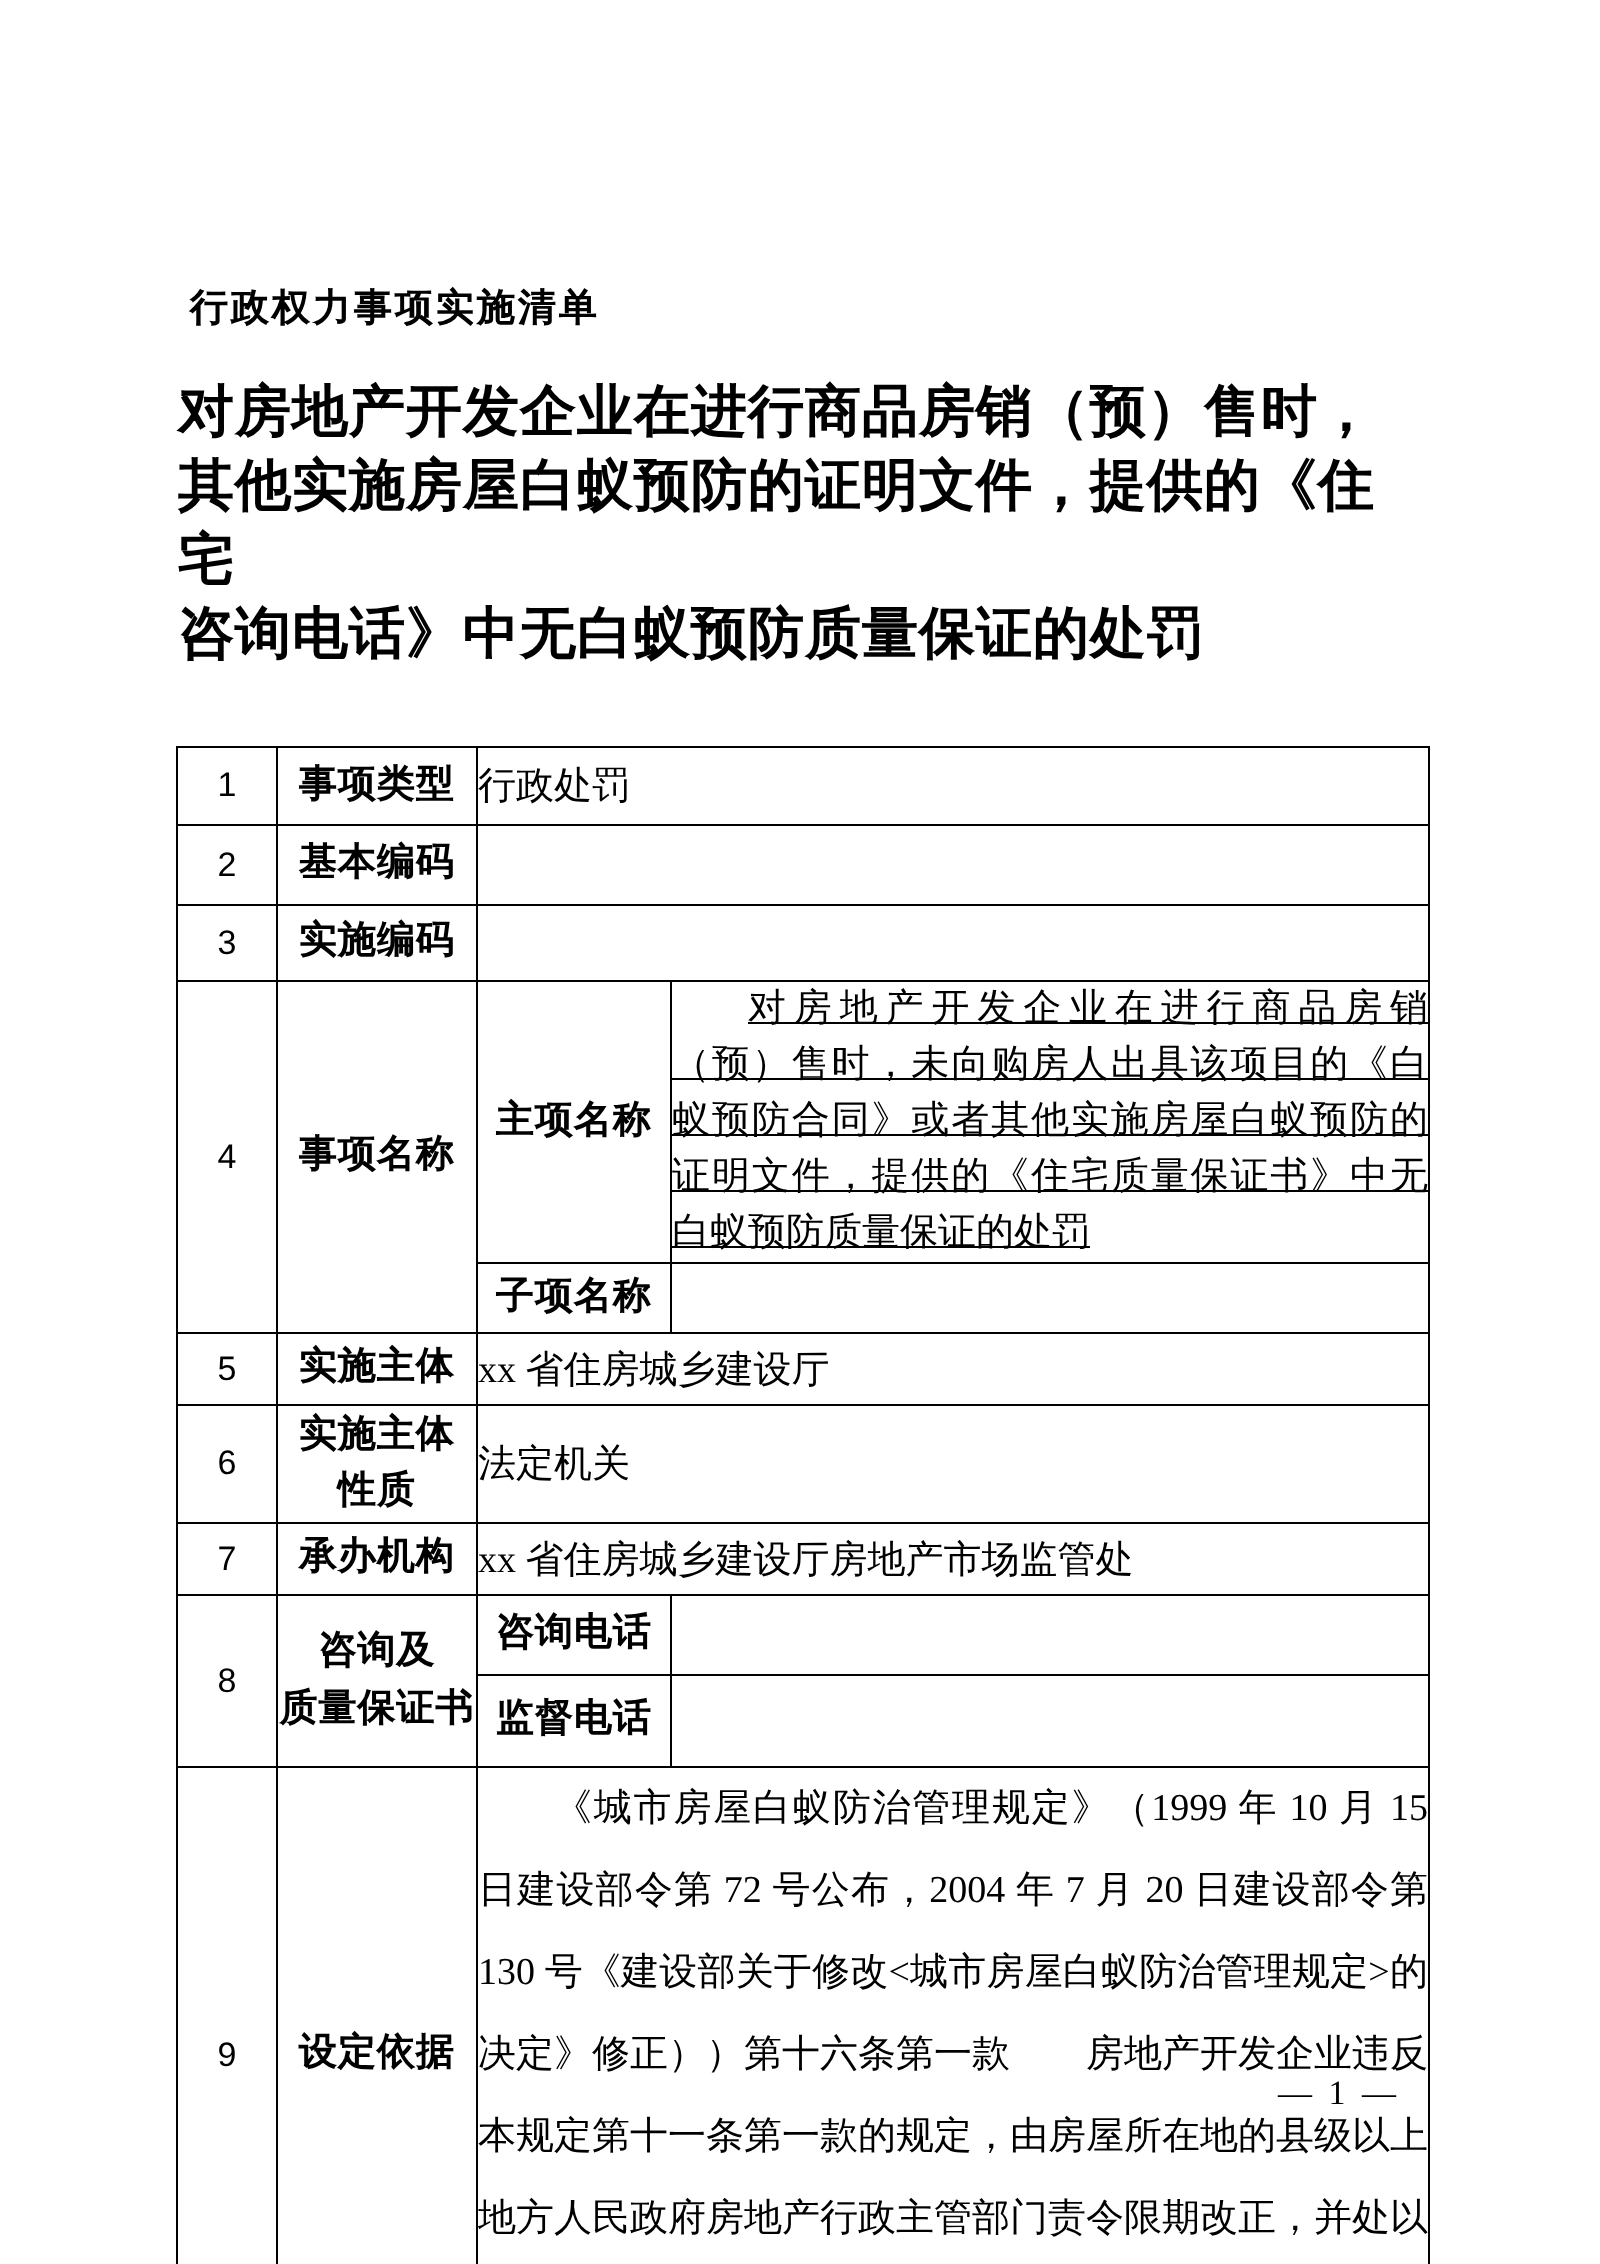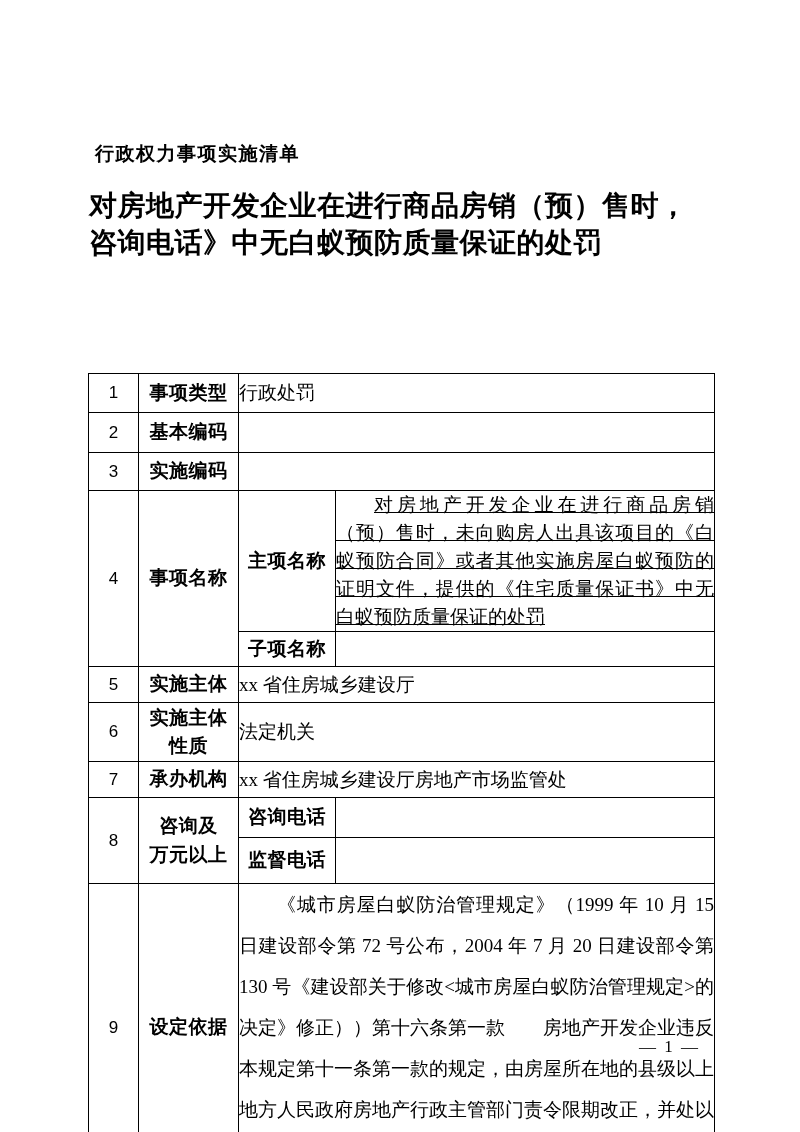--- a/index.html
+++ b/index.html
@@ -53,21 +53,21 @@
     font-size: 17px;
     font-family: "Liberation Sans", sans-serif;
   }
   .c-label, .c-sub {
     text-align: center;
     vertical-align: middle;
     font-size: 19px;
     font-weight: bold;
     white-space: pre-line;
     line-height: 1.5;
-    font-family: Liberation Sans, sans-serif;
+    font-family: Liberation Mono, monospace;
     letter-spacing: 0.5px;
   }
   .c-val {
     font-family: "Liberation Serif", serif;
     font-size: 19px;
     vertical-align: middle;
   }
   .v-simple {
     padding-left: 36px;
   }
@@ -100,20 +100,21 @@
     letter-spacing: 2px;
   }
 </style>
 </head>
 <body>
 
 <div class="doc-label">行政权力事项实施清单</div>
 
 <div class="doc-title">
   <div>对房地产开发企业在进行商品房销（预）售时，</div>
+  <div>其他实施房屋白蚁预防的证明文件，提供的《住宅</div>
   <div>咨询电话》中无白蚁预防质量保证的处罚</div>
 </div>
 
 <table class="sheet">
   <colgroup>
     <col style="width:50px">
     <col style="width:100px">
     <col style="width:97px">
     <col style="width:379px">
   </colgroup>
@@ -155,21 +156,21 @@
       <td class="c-val v-simple" colspan="2">法定机关</td>
     </tr>
     <tr style="height:36px">
       <td class="c-no">7</td>
       <td class="c-label">承办机构</td>
       <td class="c-val v-simple" colspan="2">xx 省住房城乡建设厅房地产市场监管处</td>
     </tr>
     <tr style="height:40px">
       <td class="c-no" rowspan="2">8</td>
       <td class="c-label" rowspan="2">咨询及
-万元以上</td>
+质量保证书</td>
       <td class="c-sub">咨询电话</td>
       <td class="c-val v-simple"></td>
     </tr>
     <tr style="height:46px">
       <td class="c-sub">监督电话</td>
       <td class="c-val v-simple"></td>
     </tr>
     <tr style="height:155px">
       <td class="c-no">9</td>
       <td class="c-label">设定依据</td>

